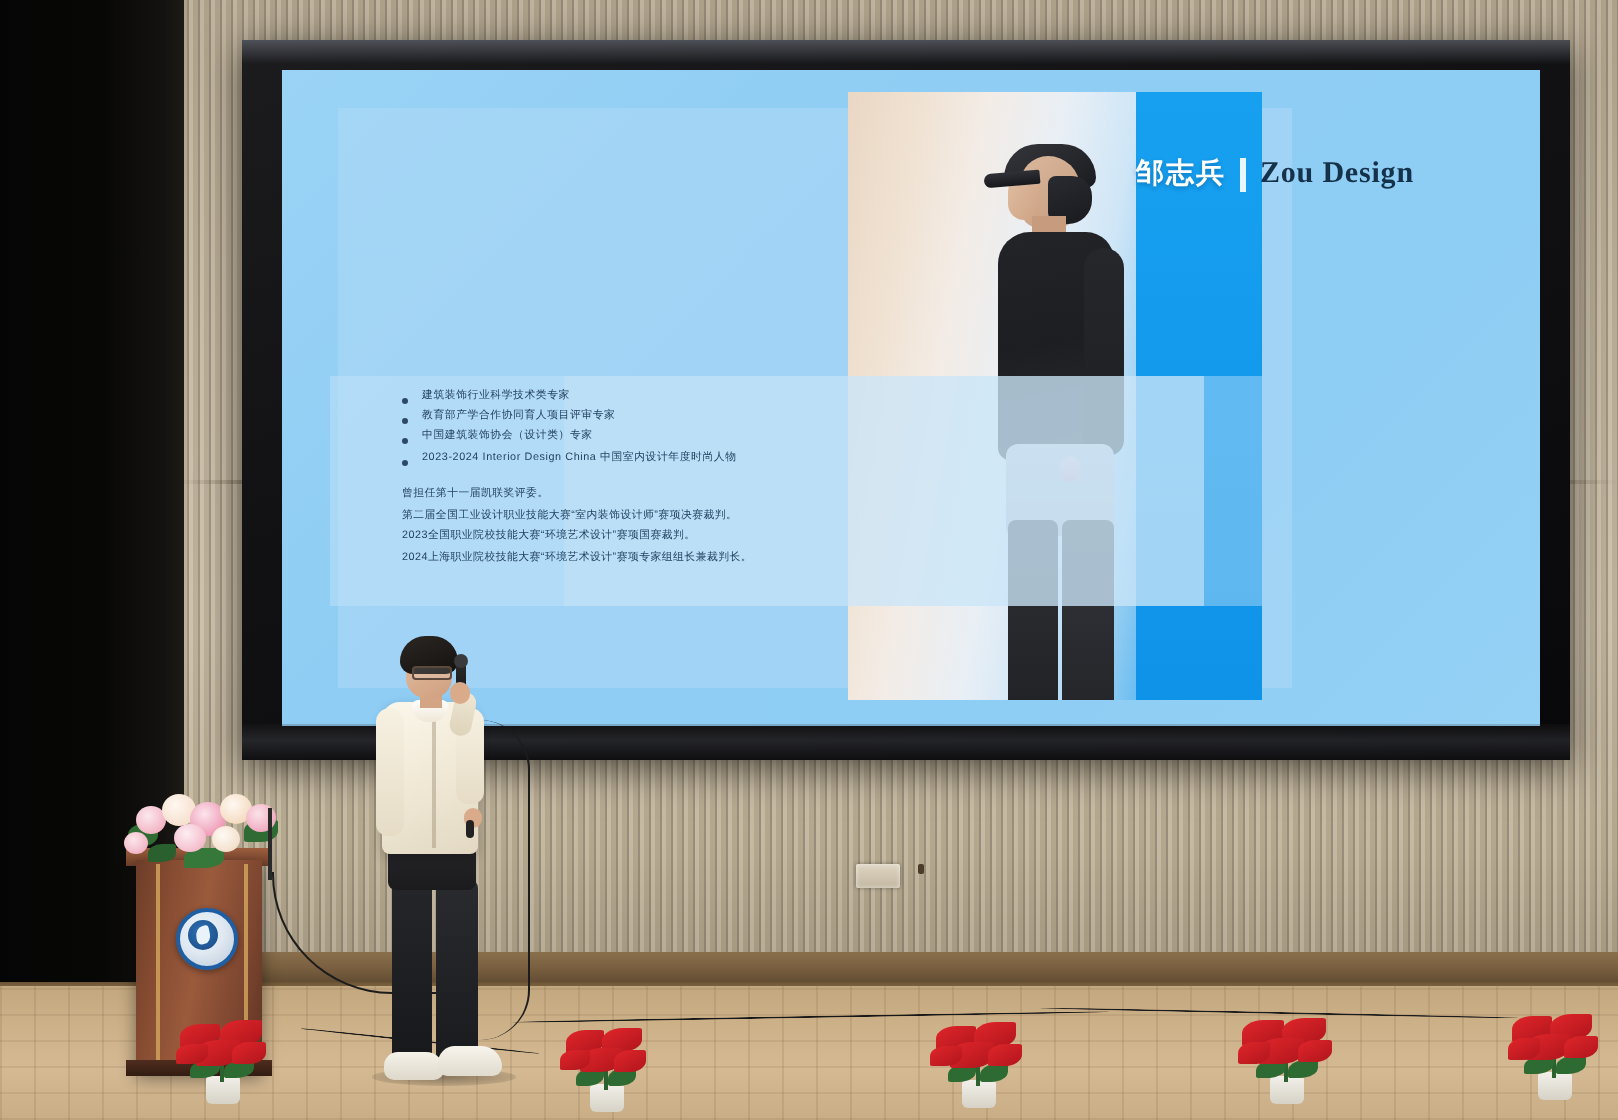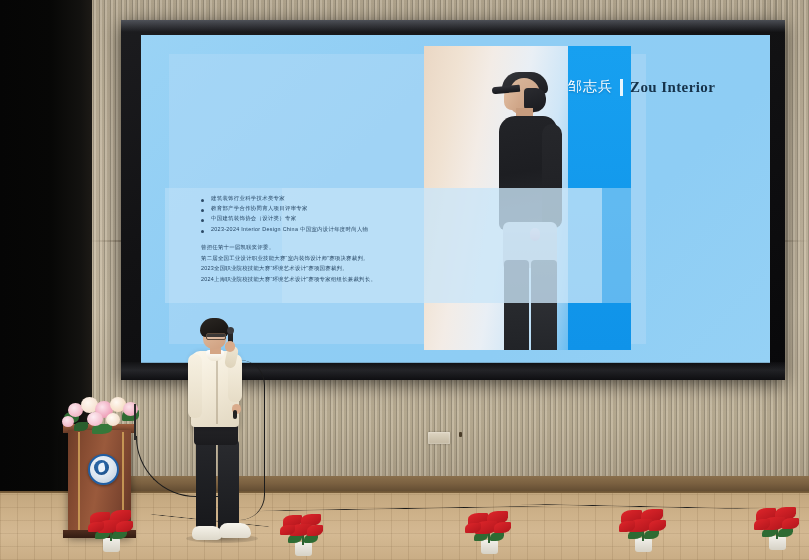--- a/index.html
+++ b/index.html
@@ -79,21 +79,21 @@
         background:linear-gradient(180deg,#2e3034,#212327);}
   .pp-legR{left:107px;top:214px;width:26px;height:92px;border-radius:4px 4px 2px 2px;
         background:linear-gradient(180deg,#34363b,#24262a);}
   .pp-pocket{left:106px;top:182px;width:10px;height:13px;border-radius:5px;
         background:linear-gradient(180deg,#f0d4de,#d7aebd);}
   .pp-shade{position:absolute;left:0;top:142px;width:207px;height:115px;
         background:rgba(205,231,249,0.42);}
 
   
   .name-row{position:absolute;left:427px;top:43px;display:flex;align-items:center;gap:7px;}
-  .name-cn{color:#ffffff;font-size:14px;font-weight:400;letter-spacing:1px;
+  .name-cn{color:#ffffff;font-size:14px;font-weight:700;letter-spacing:1px;
         text-shadow:0 1px 2px rgba(0,60,110,0.4);}
   .name-bar{width:3px;height:17px;background:#ffffff;opacity:0.9;}
   .name-en{color:#16324a;font-family:"Liberation Serif", serif;font-size:15px;font-weight:700;
         letter-spacing:0.4px;}
 
   
   .bullets{position:absolute;left:60px;top:160px;width:300px;}
   .bullet{display:flex;align-items:flex-start;gap:7px;margin-bottom:3.2px;}
   .bdot{width:3px;height:3px;border-radius:50%;background:#2c4a66;margin-top:4px;flex:none;}
   .btxt{font-size:5.4px;color:#1f3e5c;line-height:1.25;letter-spacing:0.3px;white-space:nowrap;}
@@ -235,21 +235,21 @@
       <div class="pp pp-legR"></div>
       <div class="pp-shade"></div>
     </div>
 
     <div class="slide-overlay"></div>
     <div class="slide-overlay2"></div>
 
     <div class="name-row">
       <span class="name-cn">邹志兵</span>
       <span class="name-bar"></span>
-      <span class="name-en">Zou Interior</span>
+      <span class="name-en">Zou Design</span>
     </div>
 
     <div class="bullets">
       <div class="bullet">
         <span class="bdot"></span>
         <span class="btxt">建筑装饰行业科学技术类专家</span>
       </div>
       <div class="bullet">
         <span class="bdot"></span>
         <span class="btxt">教育部产学合作协同育人项目评审专家</span>

